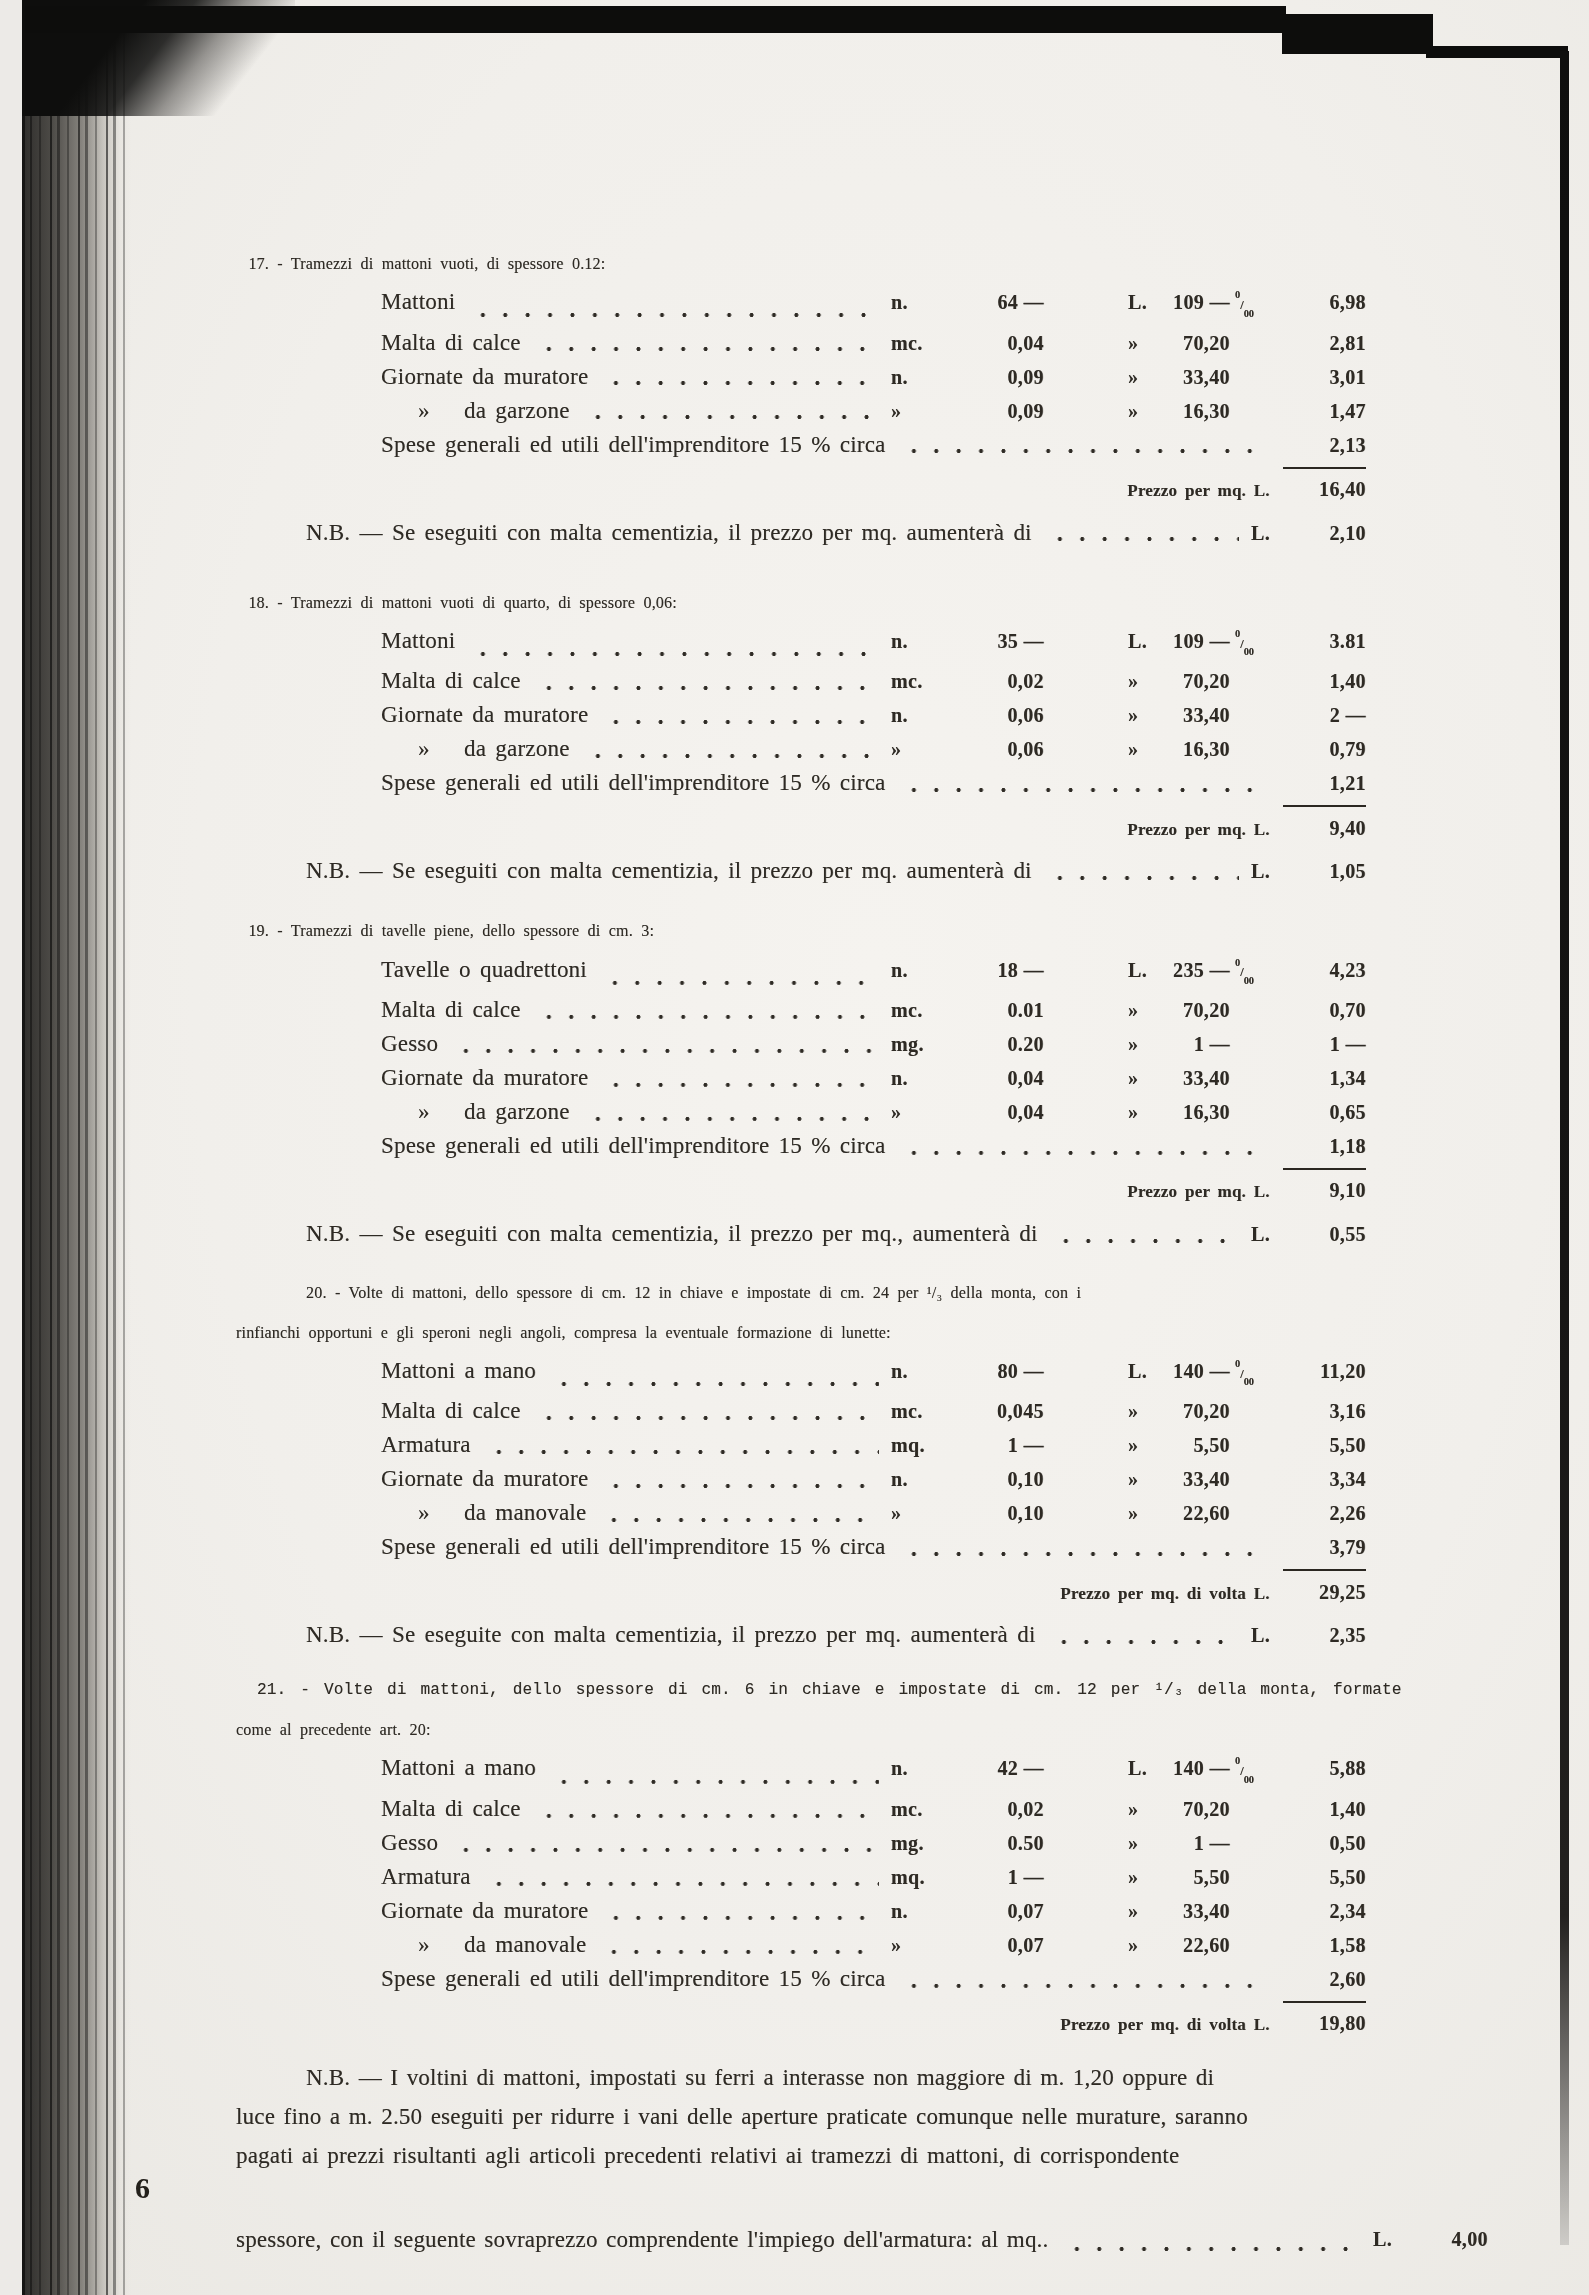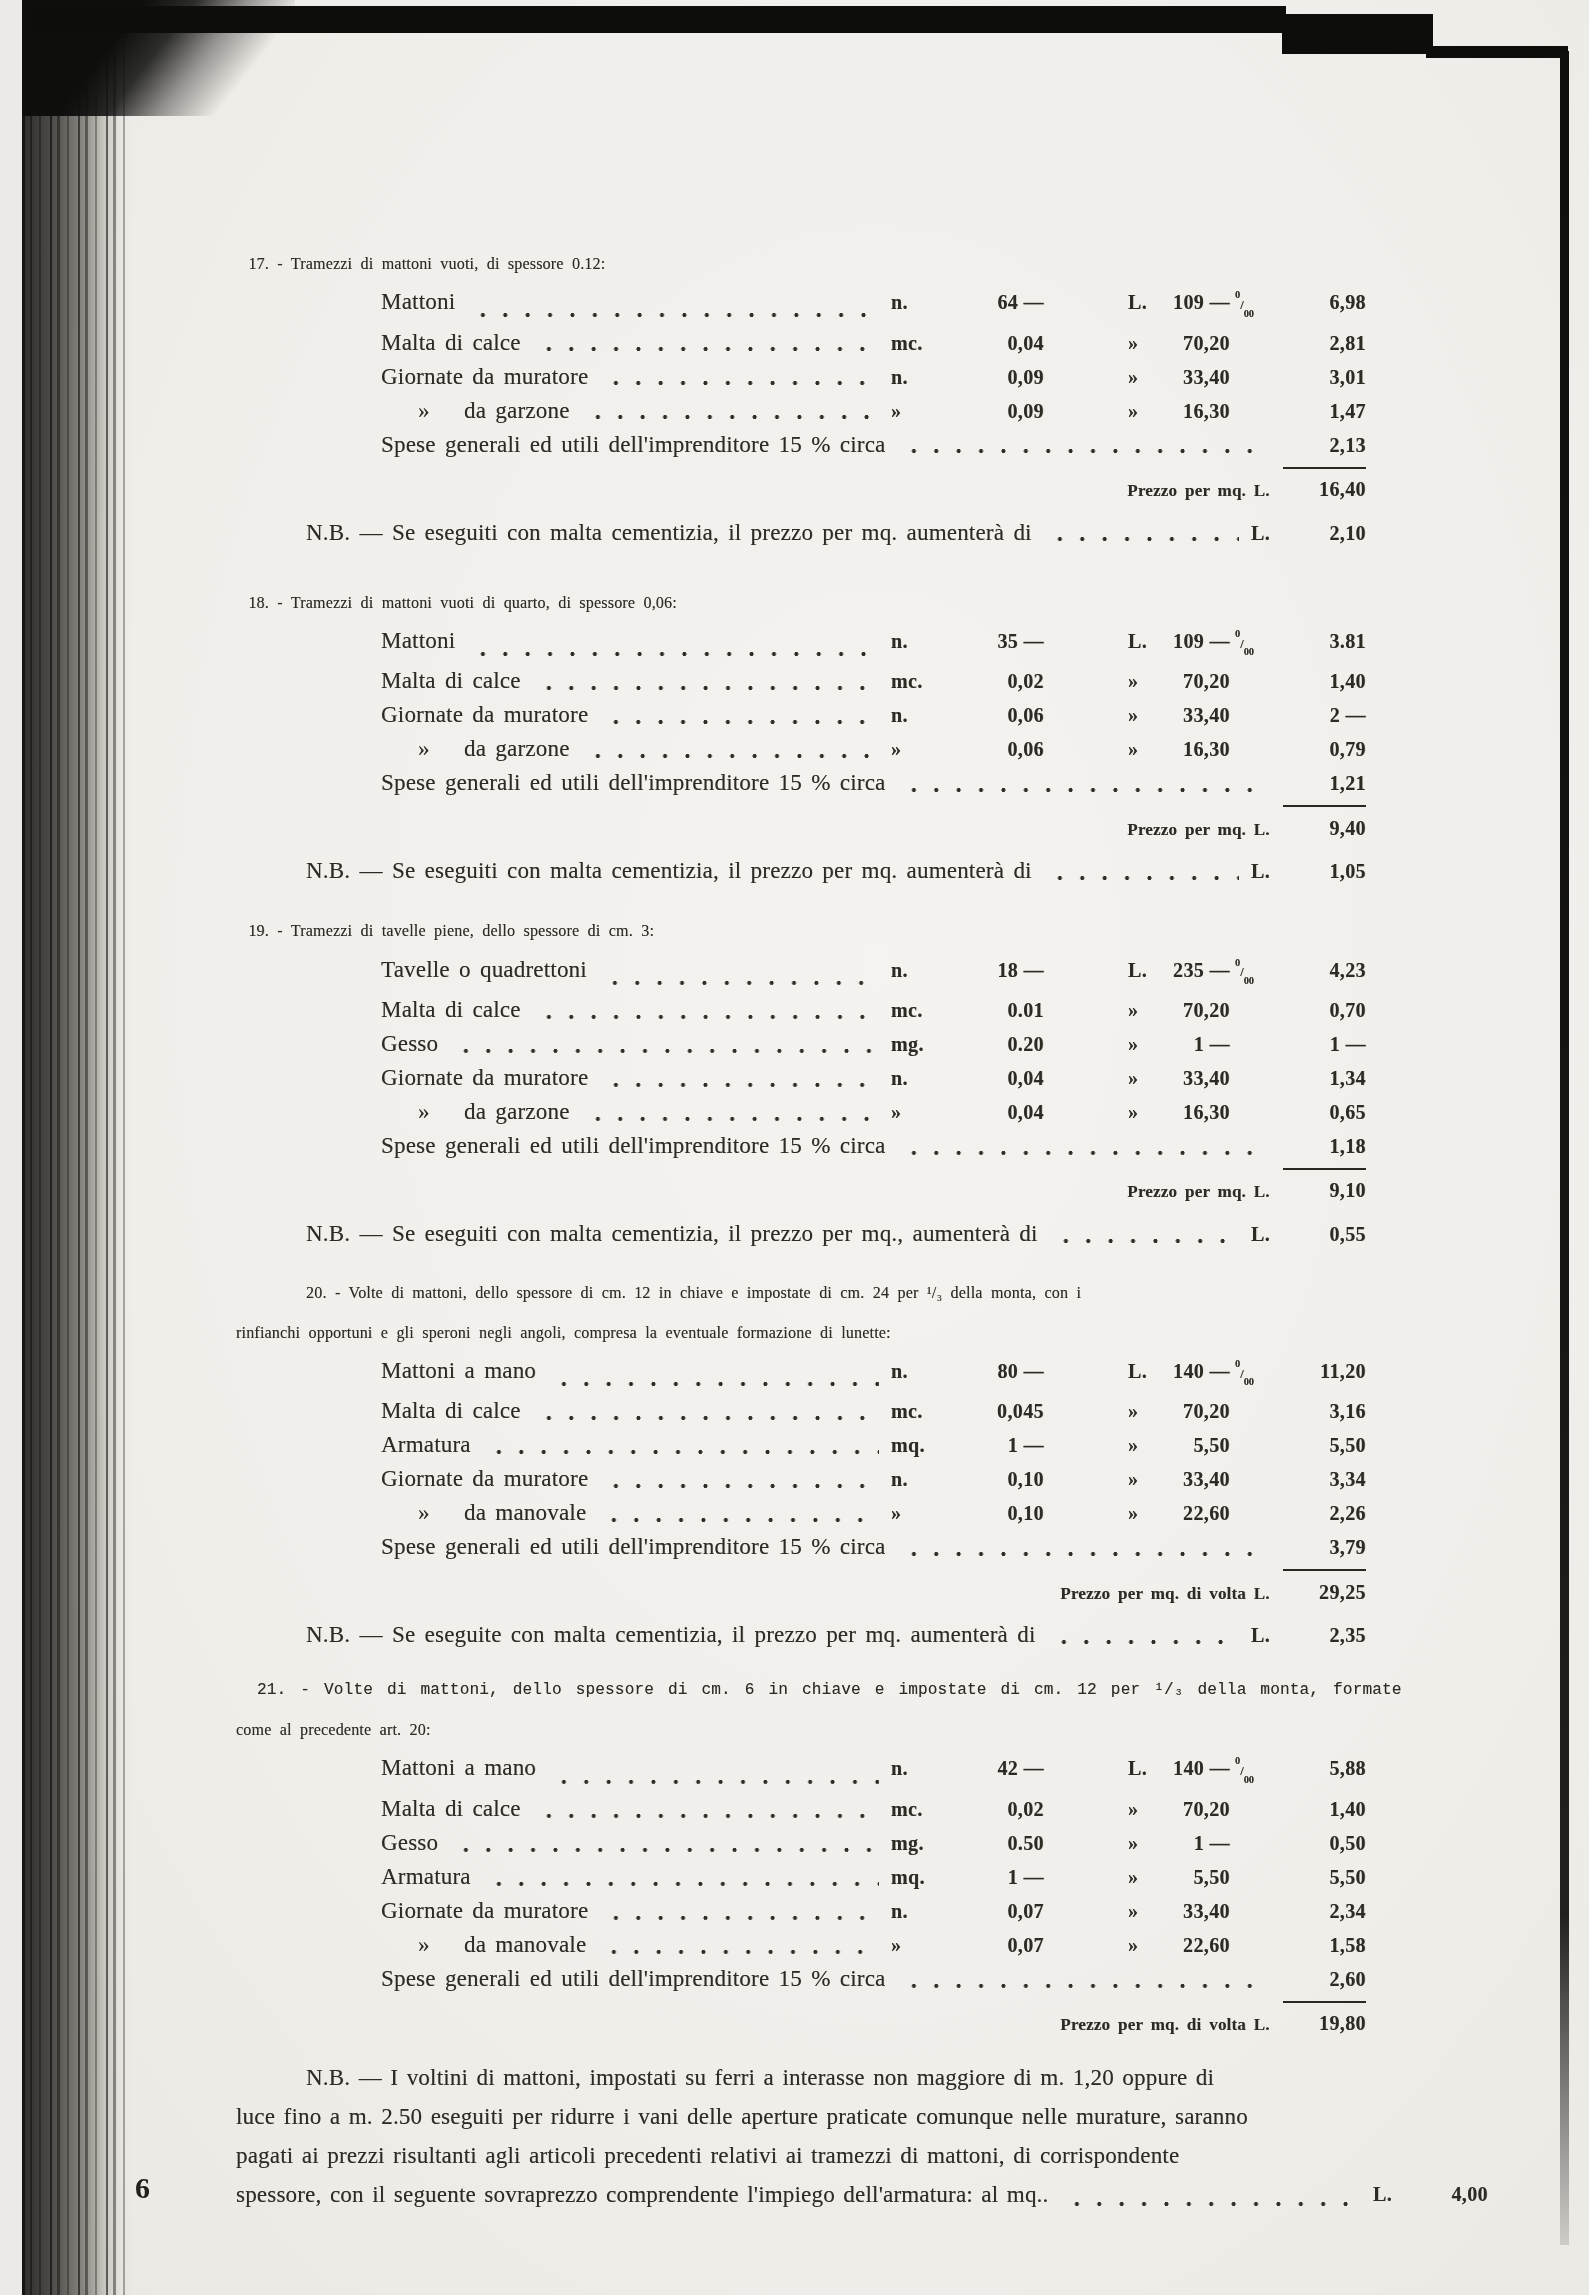--- a/index.html
+++ b/index.html
@@ -55,21 +55,21 @@
   .plabel { font-size:17px; font-weight:700; letter-spacing:0.2px; word-spacing:3.3px; }
   .ptotal { width:83px; flex:none; text-align:right; border-top:2.1px solid #2b2721; padding-top:2.5px; margin-left:13.2px; }
   .nbrow { display:flex; align-items:baseline; width:1130px; margin-top:6.6px; line-height:33px; }
   .nblabel { font-size:23px; padding-left:70px; letter-spacing:0.2px; word-spacing:3.3px; white-space:nowrap; }
   .nbcur { width:40px; flex:none; text-align:left;  }
   .nbval { width:75px; flex:none; text-align:right; }
   .section { margin-top:0; }
   .m40 { margin-top:33px; } .m28 { margin-top:23px; } .m26 { margin-top:21.5px; } .m22 { margin-top:18px; }
   .fpara { margin-top:15px; }
   .fline { font-size:23px; line-height:39px; letter-spacing:0.2px; word-spacing:2.5px; white-space:nowrap; }
-  .fline-last { display:flex; align-items:center; width:1252px; }
+  .fline-last { display:flex; align-items:center; width:1252px;margin-top:45px; }
   .pagenum { position:absolute; left:135px; top:2171px; font-size:30px; font-weight:700; color:#23201b; }
 </style>
 </head>
 <body>
 
 <div class="scan">
   <div class="edge-left"></div>
   <div class="binding"></div>
   <div class="binding-top"></div>
   <div class="topbar"></div>

